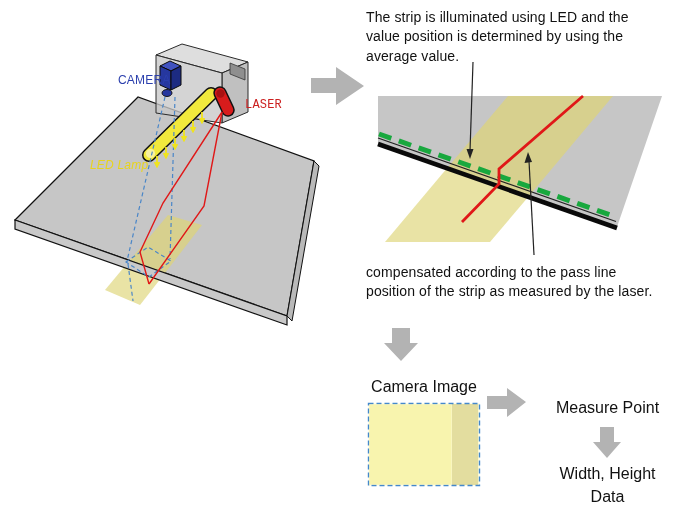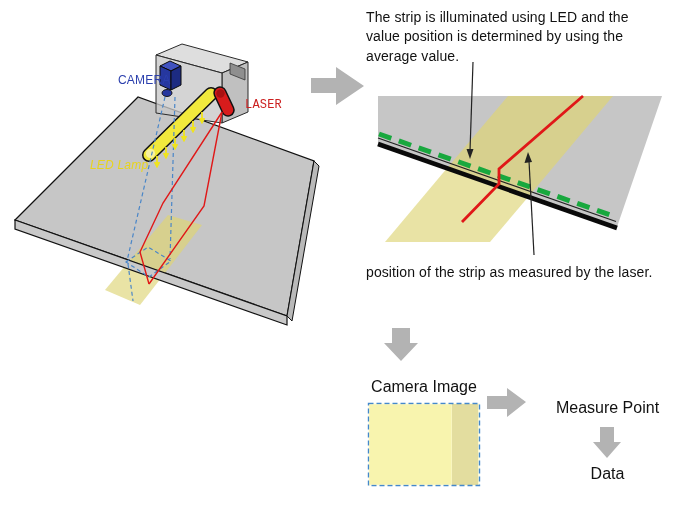--- a/index.html
+++ b/index.html
@@ -133,30 +133,32 @@
     </g>
   </svg>
 
   <div class="txt para" style="left:366px;top:8px;width:300px;">
     <div>The strip is illuminated using LED and the</div>
     <div>value position is determined by using the</div>
     <div>average value.</div>
   </div>
 
   <div class="txt para" style="left:366px;top:263px;width:310px;">
+    <div>compensated according to the pass line</div>
     <div>position of the strip as measured by the laser.</div>
   </div>
 
   <div class="txt devlabel c-camera" style="left:118px;top:73px;">CAMERA</div>
   <div class="txt devlabel c-laser" style="left:245px;top:98px;font-family:Liberation Mono, monospace;">LASER</div>
   <div class="txt devlabel c-led" style="left:90px;top:158px;font-style:italic;">LED Lamp</div>
 
   <div class="txt flowlabel" style="left:368px;top:375px;width:112px;">Camera Image</div>
 
   <div class="txt flowlabel" style="left:535px;top:375px;width:145px;margin-top:21px;">
     <div>Measure Point</div>
   </div>
 
   <div class="txt flowlabel" style="left:535px;top:462px;width:145px;">
+    <div>Width, Height</div>
     <div>Data</div>
   </div>
 
 </div>
 
 </body></html>

